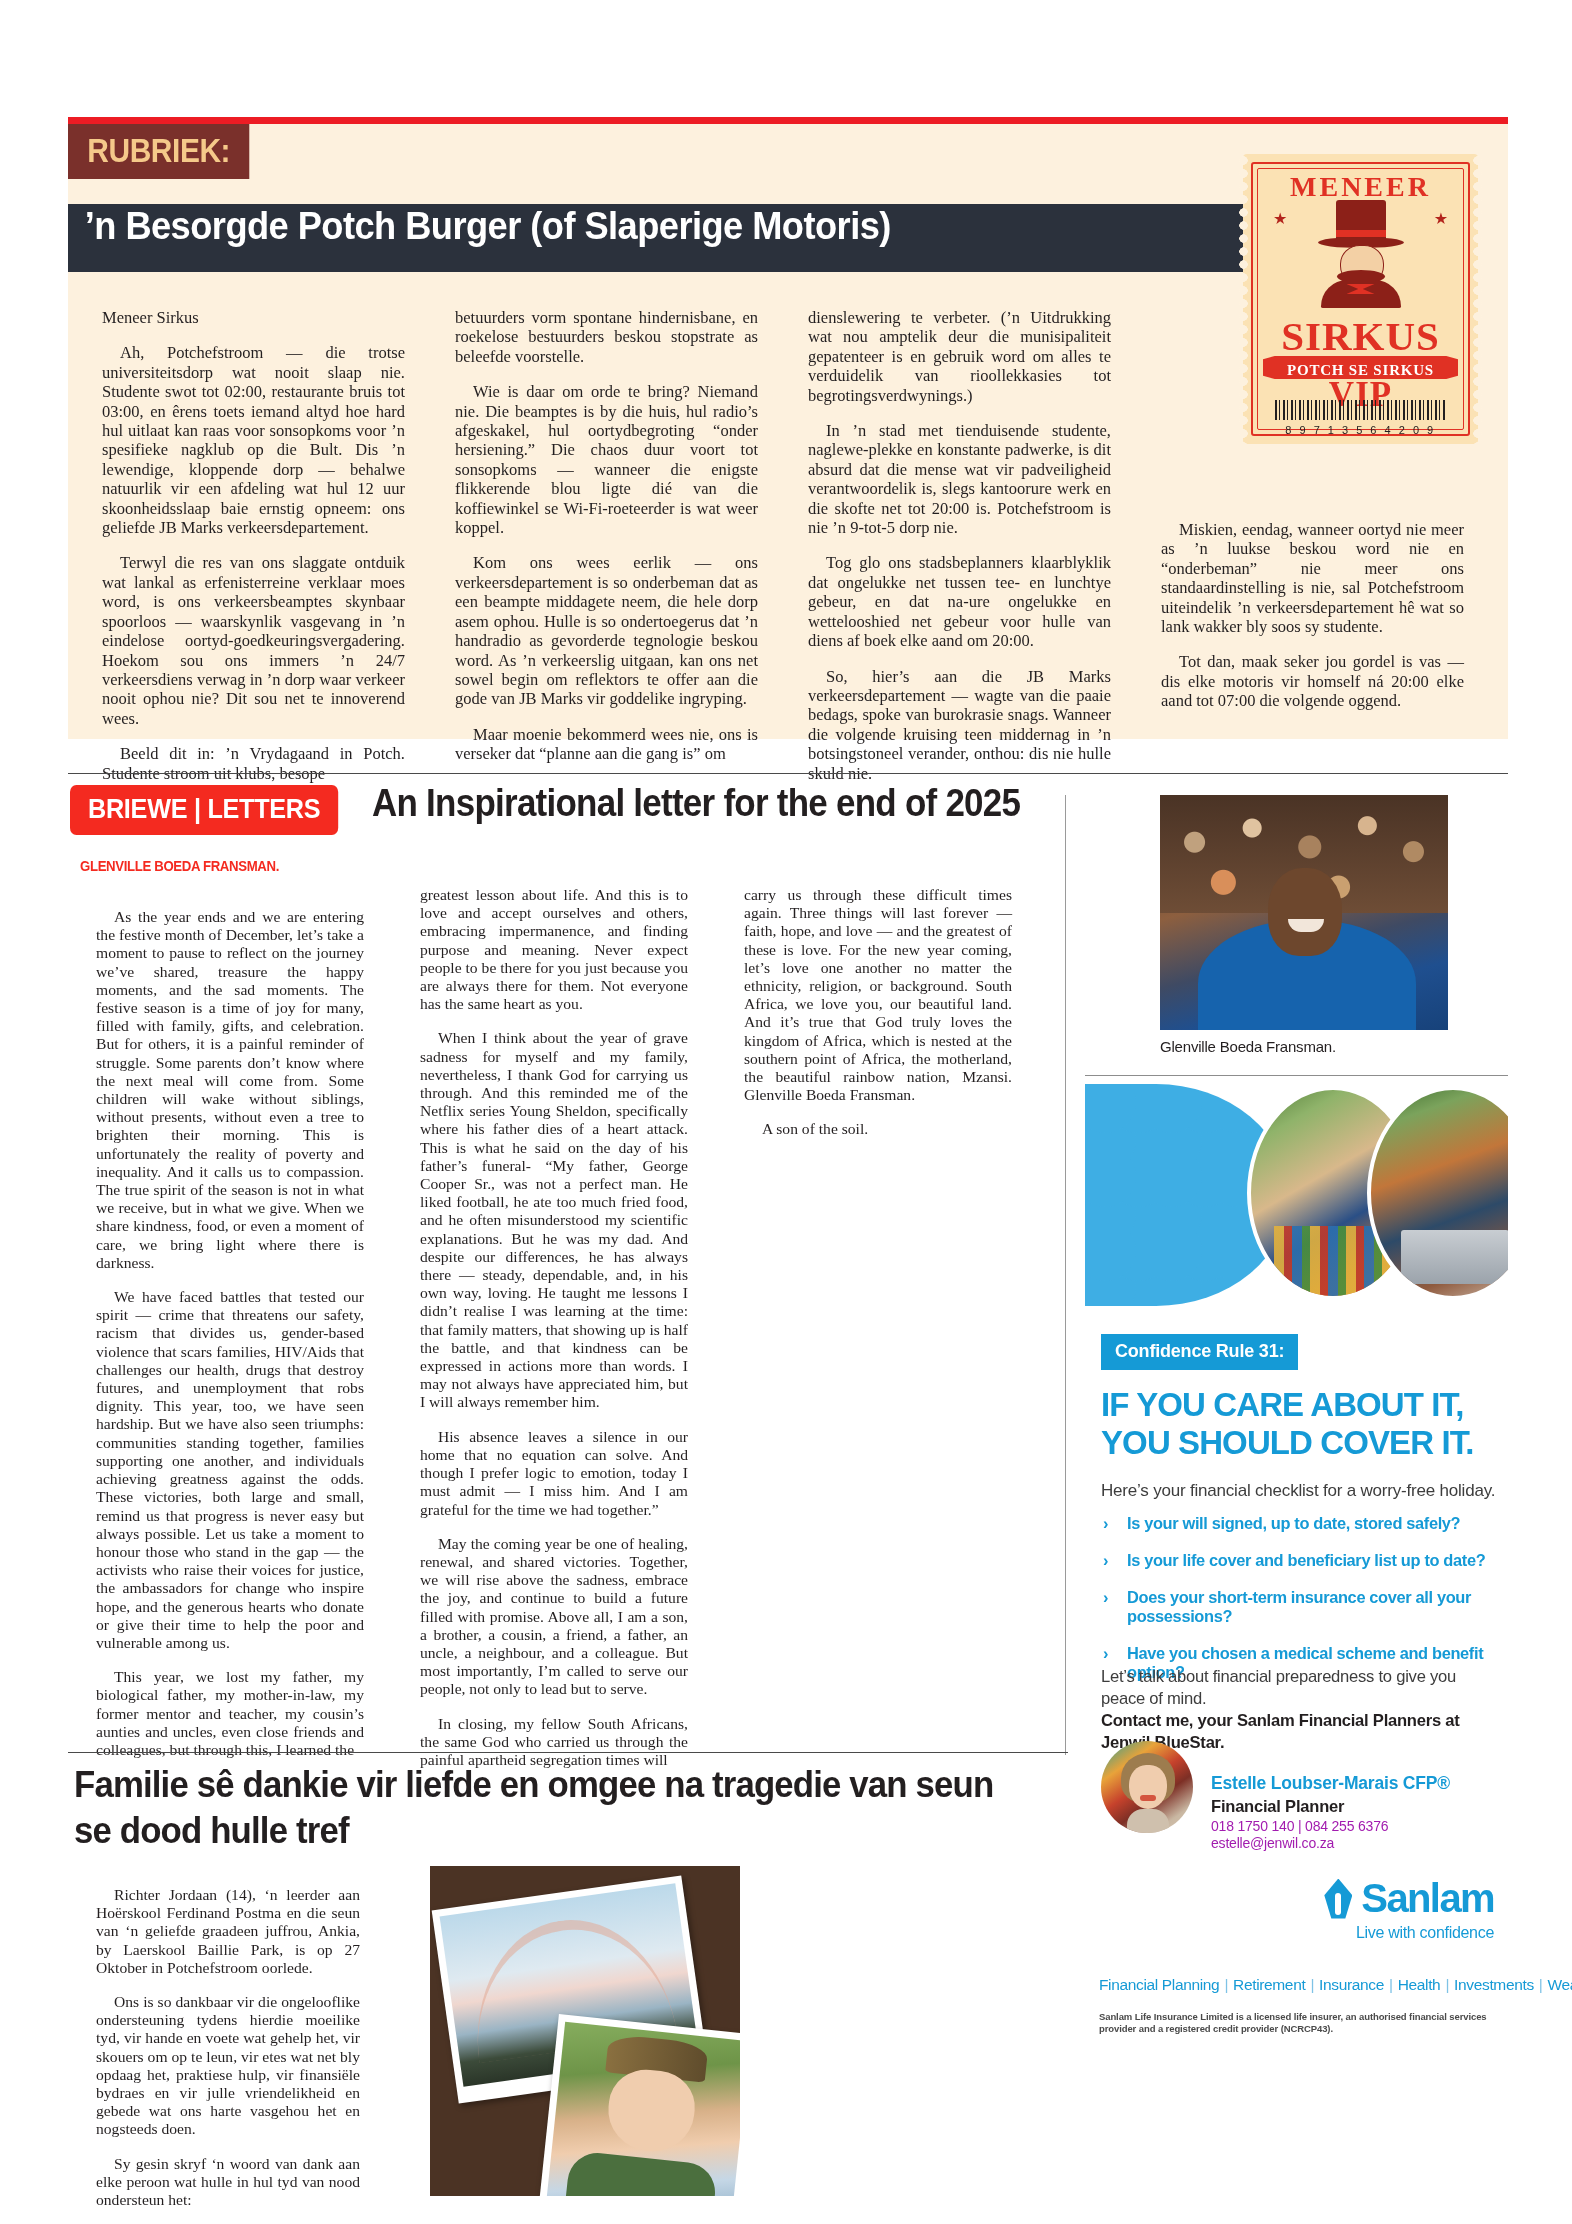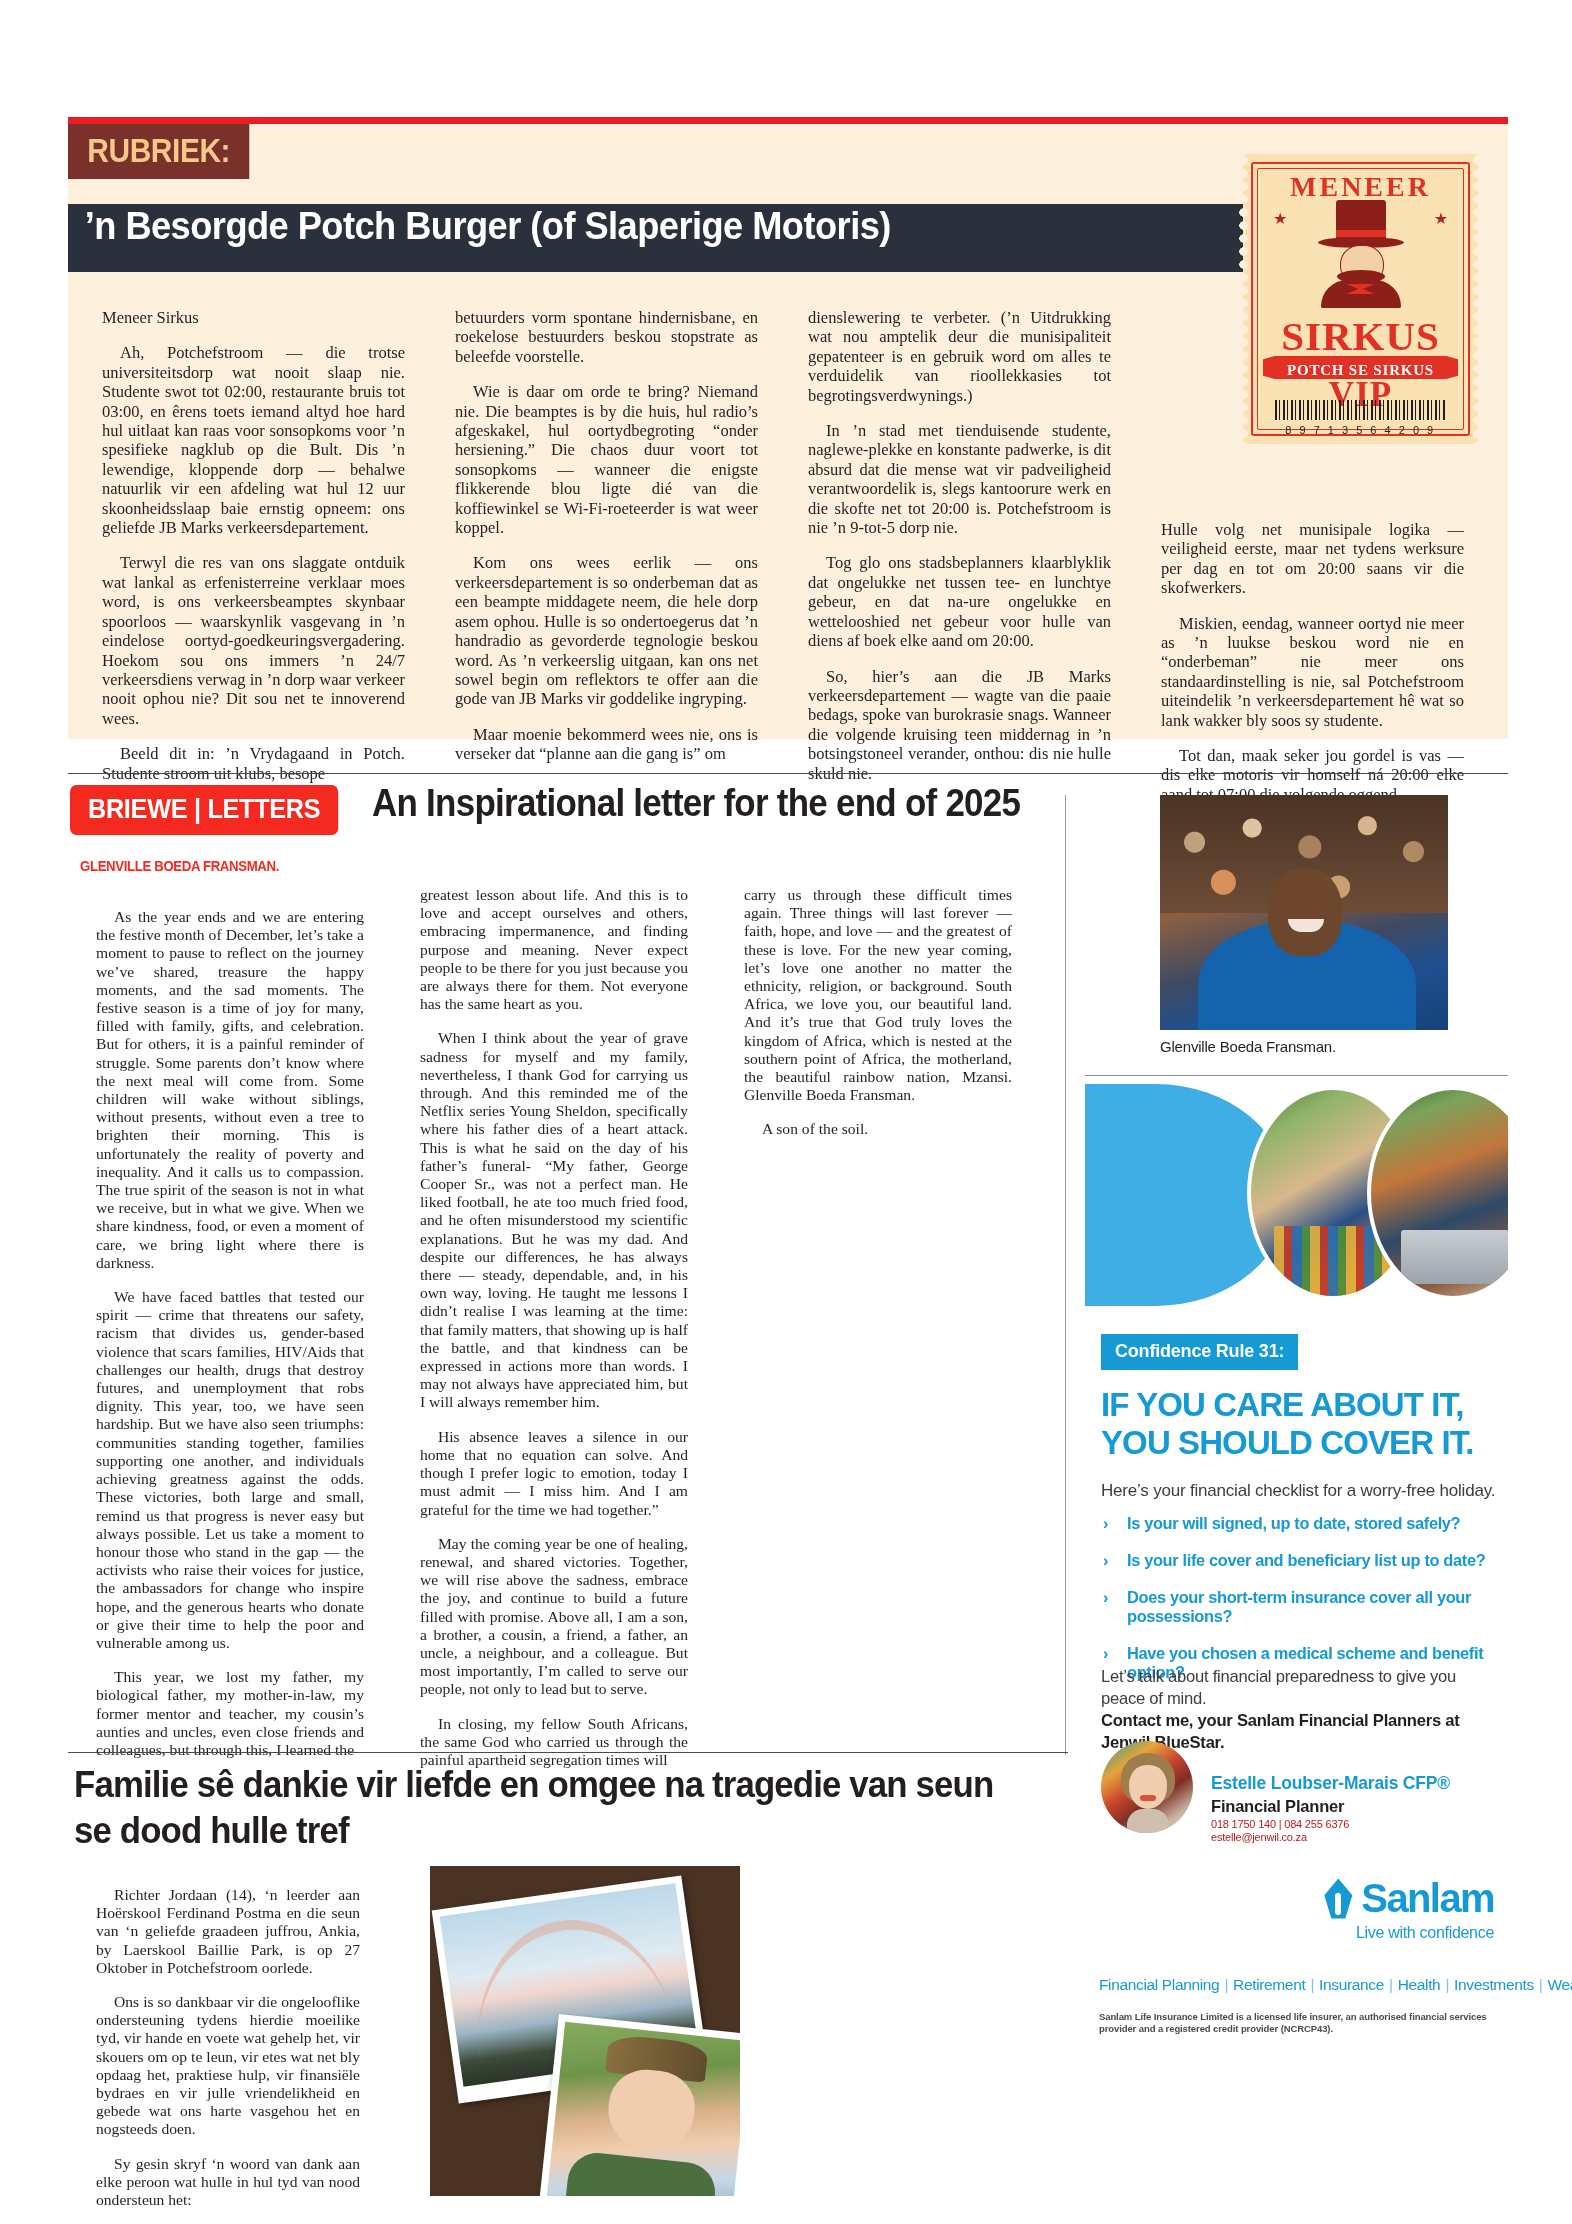--- a/index.html
+++ b/index.html
@@ -524,21 +524,21 @@
     letter-spacing: -0.2px;
     margin-top: 32px;
   }
   .adv-name {
     color: #159ad6; font-weight: bold; font-size: 17.5px; margin-bottom: 3px;
   }
   .adv-role {
     color: #231f20; font-weight: bold; font-size: 16.5px; margin-bottom: 2px;
   }
   .adv-tel, .adv-mail {
-    color: #b91c1c; font-size: 11px; margin-bottom: 1px;
+    color: #a21caf; font-size: 14px; margin-bottom: 1px;
   }
 
   .sanlam-logo {
     position: absolute;
     right: 14px; top: 800px;
     text-align: right;
   }
   .sl-row { display: flex; align-items: center; justify-content: flex-end; gap: 9px; }
   .sl-mark {
     width: 28px; height: 40px;
@@ -716,21 +716,20 @@
         <p>Maar moenie bekommerd wees nie, ons is verseker dat “planne aan die gang is” om</p>
       </div>
       <div class="fcol">
         <p class="noind">dienslewering te verbeter. (’n Uitdrukking wat nou amptelik deur die munisipaliteit gepatenteer is en gebruik word om alles te verduidelik van rioollekkasies tot begrotingsverdwynings.)</p>
         <p>In ’n stad met tienduisende studente, naglewe-plekke en konstante padwerke, is dit absurd dat die mense wat vir padveiligheid verantwoordelik is, slegs kantoorure werk en die skofte net tot 20:00 is. Potchefstroom is nie ’n 9-tot-5 dorp nie.</p>
         <p>Tog glo ons stadsbeplanners klaarblyklik dat ongelukke net tussen tee- en lunchtye gebeur, en dat na-ure ongelukke en wettelooshied net gebeur voor hulle van diens af boek elke aand om 20:00.</p>
         <p>So, hier’s aan die JB Marks verkeersdepartement — wagte van die paaie bedags, spoke van burokrasie snags. Wanneer die volgende kruising teen middernag in ’n botsingstoneel verander, onthou: dis nie hulle skuld nie.</p>
       </div>
       <div class="fcol c4">
         <div class="fcol-spacer"></div>
-        <p class="noind">Hulle volg net munisipale logika — veiligheid eerste, maar net tydens werksure per dag en tot om 20:00 saans vir die skofwerkers.</p>
         <p>Miskien, eendag, wanneer oortyd nie meer as ’n luukse beskou word nie en “onderbeman” nie meer ons standaardinstelling is nie, sal Potchefstroom uiteindelik ’n verkeersdepartement hê wat so lank wakker bly soos sy studente.</p>
         <p>Tot dan, maak seker jou gordel is vas — dis elke motoris vir homself ná 20:00 elke aand tot 07:00 die volgende oggend.</p>
       </div>
     </div>
   </div>
 
   <div class="letters-sep"></div>
   <div class="letters-tag">BRIEWE | LETTERS</div>
   <div class="letters-title">An Inspirational letter for the end of 2025</div>
   <div class="letter-author">GLENVILLE BOEDA FRANSMAN.</div>

